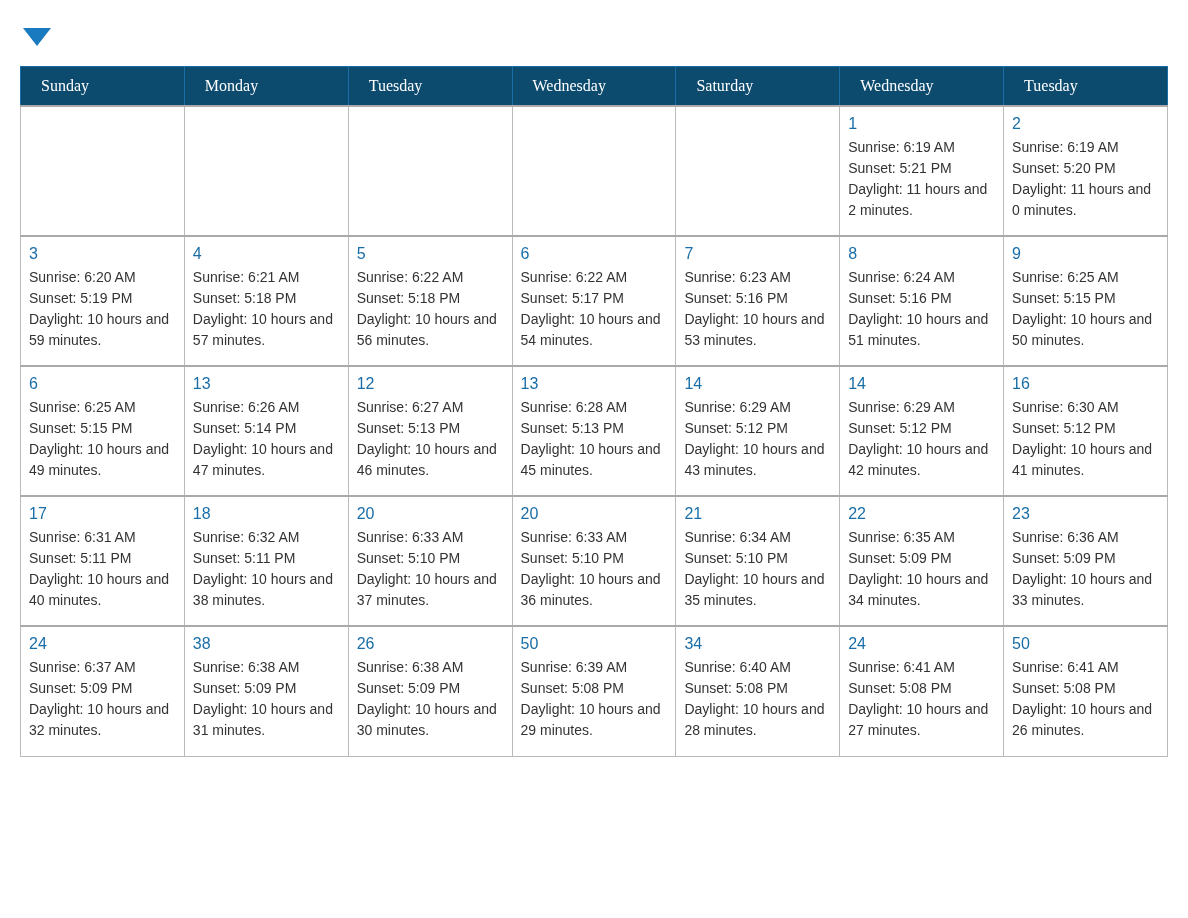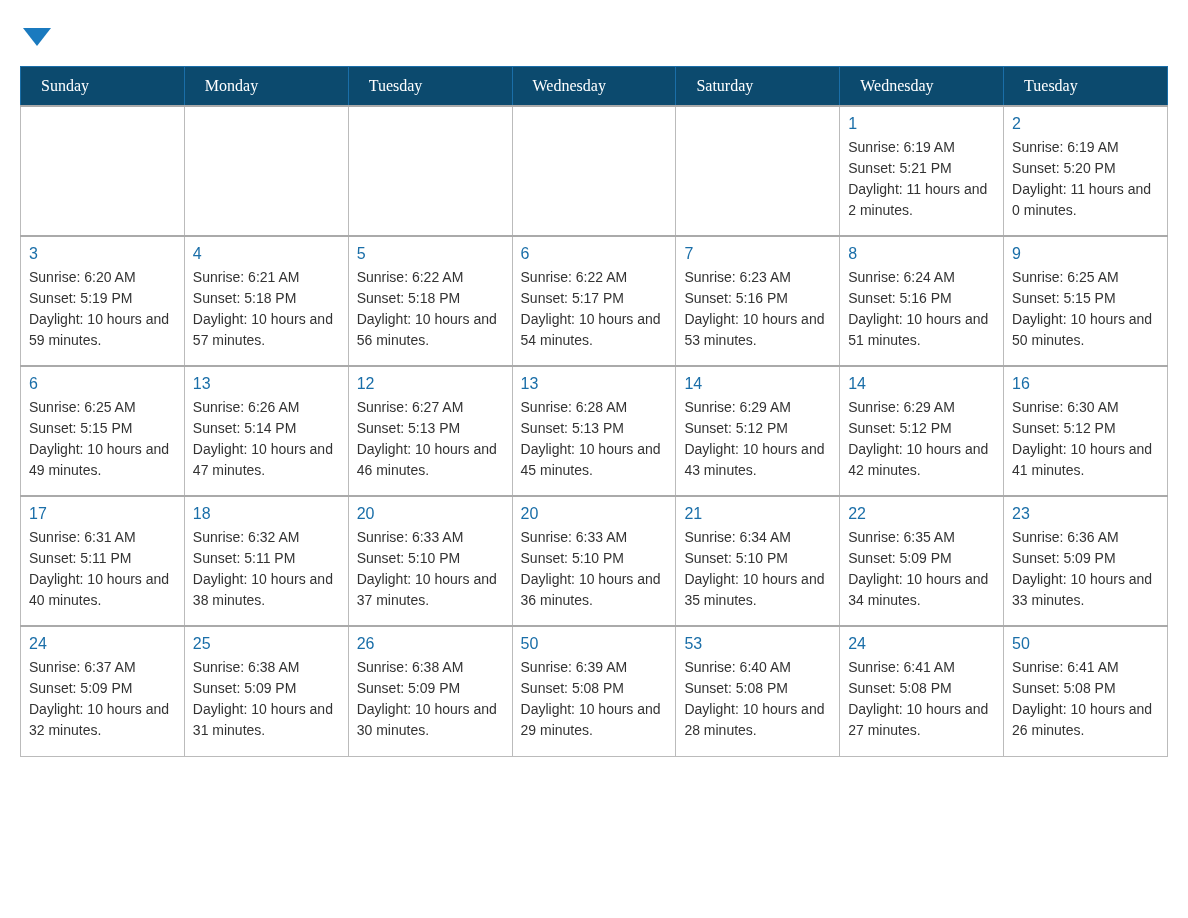--- a/index.html
+++ b/index.html
@@ -235,33 +235,33 @@
           <span class="day-number">23</span>
           <div class="day-info">Sunrise: 6:36 AM<br>Sunset: 5:09 PM<br>Daylight: 10 hours and 33 minutes.</div>
         </td>
       </tr>
       <tr class="week-row">
         <td>
           <span class="day-number">24</span>
           <div class="day-info">Sunrise: 6:37 AM<br>Sunset: 5:09 PM<br>Daylight: 10 hours and 32 minutes.</div>
         </td>
         <td>
-          <span class="day-number">25</span>
+          <span class="day-number">38</span>
           <div class="day-info">Sunrise: 6:38 AM<br>Sunset: 5:09 PM<br>Daylight: 10 hours and 31 minutes.</div>
         </td>
         <td>
           <span class="day-number">26</span>
           <div class="day-info">Sunrise: 6:38 AM<br>Sunset: 5:09 PM<br>Daylight: 10 hours and 30 minutes.</div>
         </td>
         <td>
           <span class="day-number">50</span>
           <div class="day-info">Sunrise: 6:39 AM<br>Sunset: 5:08 PM<br>Daylight: 10 hours and 29 minutes.</div>
         </td>
         <td>
-          <span class="day-number">53</span>
+          <span class="day-number">34</span>
           <div class="day-info">Sunrise: 6:40 AM<br>Sunset: 5:08 PM<br>Daylight: 10 hours and 28 minutes.</div>
         </td>
         <td>
           <span class="day-number">24</span>
           <div class="day-info">Sunrise: 6:41 AM<br>Sunset: 5:08 PM<br>Daylight: 10 hours and 27 minutes.</div>
         </td>
         <td>
           <span class="day-number">50</span>
           <div class="day-info">Sunrise: 6:41 AM<br>Sunset: 5:08 PM<br>Daylight: 10 hours and 26 minutes.</div>
         </td>

